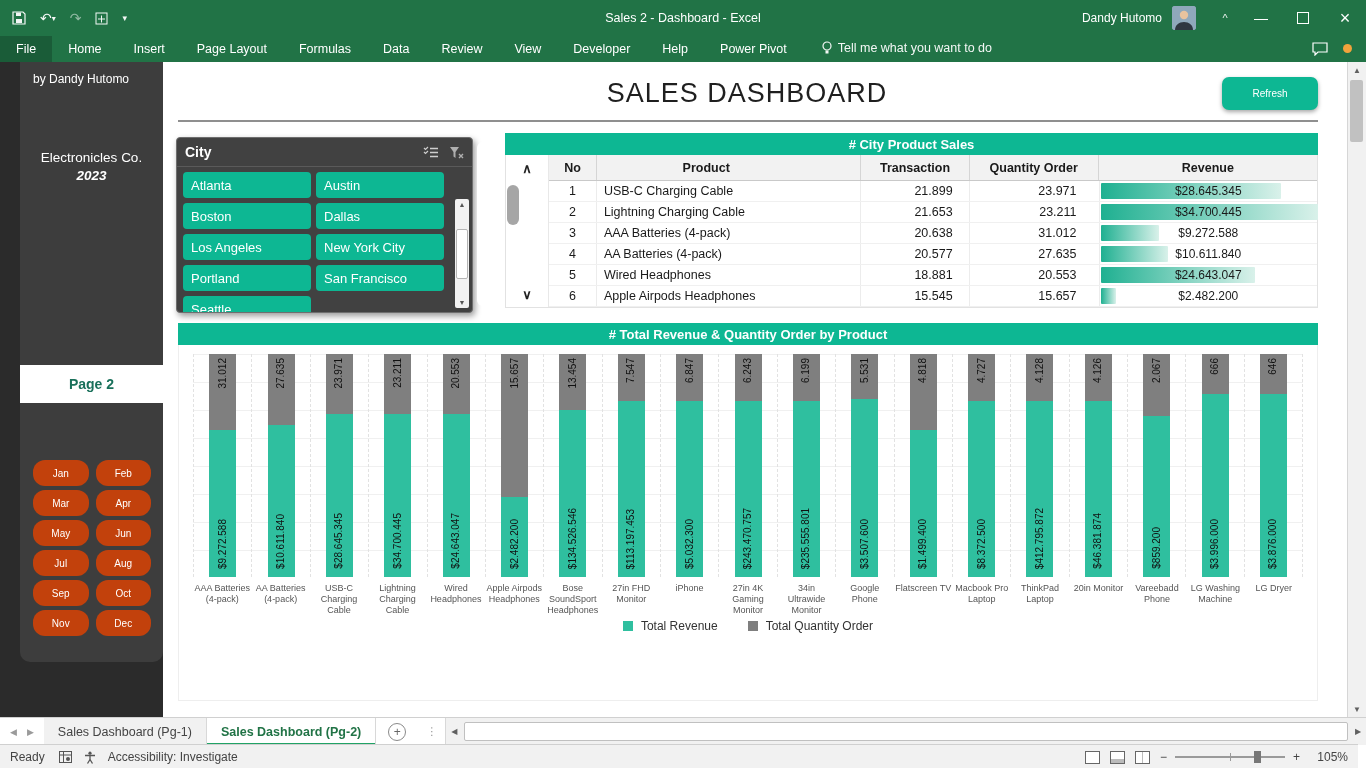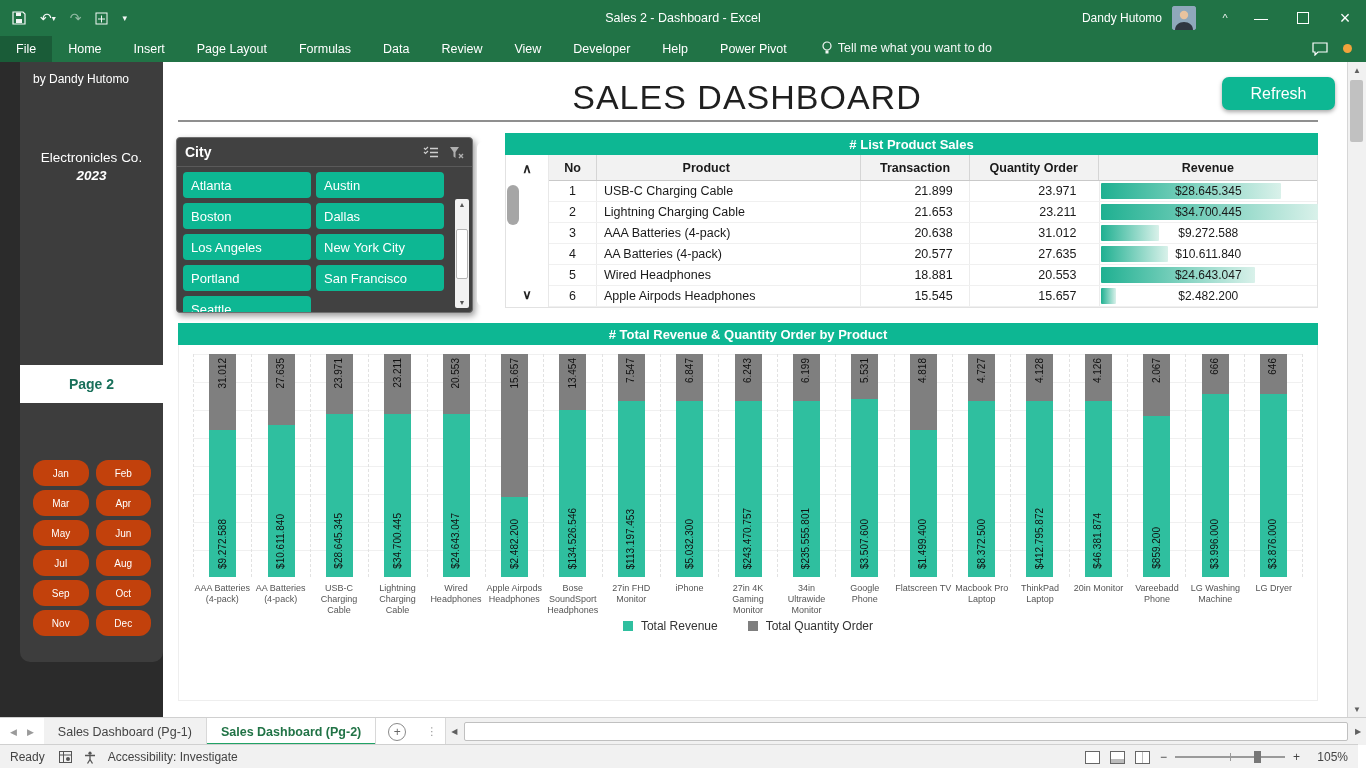--- a/index.html
+++ b/index.html
@@ -42,23 +42,23 @@
   .company{position:absolute;top:88px;left:0;width:100%;text-align:center;font-size:13.5px;}
   .year{position:absolute;top:106px;left:0;width:100%;text-align:center;font-size:13.5px;font-weight:bold;font-style:italic;}
   .pagebtn{position:absolute;left:0;width:100%;height:38px;display:flex;align-items:center;justify-content:center;
            font-size:14px;cursor:pointer;}
   .page1{top:240px;background:#0db793;color:#fff;}
   .page2{top:303px;background:#fff;color:#19705a;font-weight:bold;}
   .months{position:absolute;top:398px;left:13px;width:118px;display:grid;grid-template-columns:1fr 1fr;gap:4px 7px;}
   .monthbtn{height:26px;background:#c2410c;border-radius:12px;color:#fff;font-size:10px;display:flex;align-items:center;justify-content:center;cursor:pointer;}
 
   
-  .dash-title{position:absolute;top:16px;left:0;width:1168px;text-align:center;font-size:34px;letter-spacing:1px;color:#1f1f1f;font-weight:500;}
+  .dash-title{position:absolute;top:16px;left:0;width:1168px;text-align:center;font-size:27px;letter-spacing:1px;color:#1f1f1f;font-weight:500;}
   .title-rule{position:absolute;top:58px;left:15px;width:1140px;border-top:2px solid #8f8f8f;}
-  .refresh{position:absolute;left:1059px;top:15px;width:113px;height:33px;background:#0db793;color:#fff;font-size:16px;
+  .refresh{position:absolute;left:1059px;top:15px;width:96px;height:33px;background:#0db793;color:#fff;font-size:10px;
            border:none;border-radius:7px;cursor:pointer;box-shadow:0 2px 4px rgba(0,0,0,.35);font-family:inherit;}
 
   
   .slicer{position:absolute;left:13px;top:75px;width:295px;height:174px;background:#414141;border:1px solid #6e6e6e;border-radius:4px;box-shadow:2px 3px 6px rgba(0,0,0,.4);overflow:hidden;}
   .slicer-head{height:28px;display:flex;align-items:center;padding:0 8px;color:#fff;font-size:14px;border-bottom:1px solid #5a5a5a;font-weight:bold;}
   .slicer-head .sp{flex:1;}
   .slicer-icn{display:flex;align-items:center;margin-left:10px;cursor:pointer;opacity:.9;}
   .slicer-body{position:relative;height:146px;padding:5px 6px;box-sizing:border-box;overflow:hidden;}
   .slicer-grid{display:grid;grid-template-columns:128px 128px;gap:5px;}
   .slicer-btn{height:26px;background:#0db793;border-radius:4px;color:#fff;font-size:13px;display:flex;align-items:center;padding-left:8px;cursor:pointer;}
@@ -309,21 +309,21 @@
           <div class="slicer-scroll">
             <span>▲</span>
             <span class="sl-thumb"></span>
             <span>▼</span>
           </div>
         </div>
       </div>
       <div class="slicer-pill"></div>
 
       <div class="ptable">
-        <div class="panel-head"># List Product Sales</div>
+        <div class="panel-head"># City Product Sales</div>
         <div class="tbl-body">
           <div class="tscroll">
             <div class="tthumb"></div>
             <div class="chev up">∧</div>
             <div class="chev down">∨</div>
           </div>
           <div class="tbl">
             <div class="th-row">
               <div class="col-no">No</div>
               <div class="col-product">Product</div>

